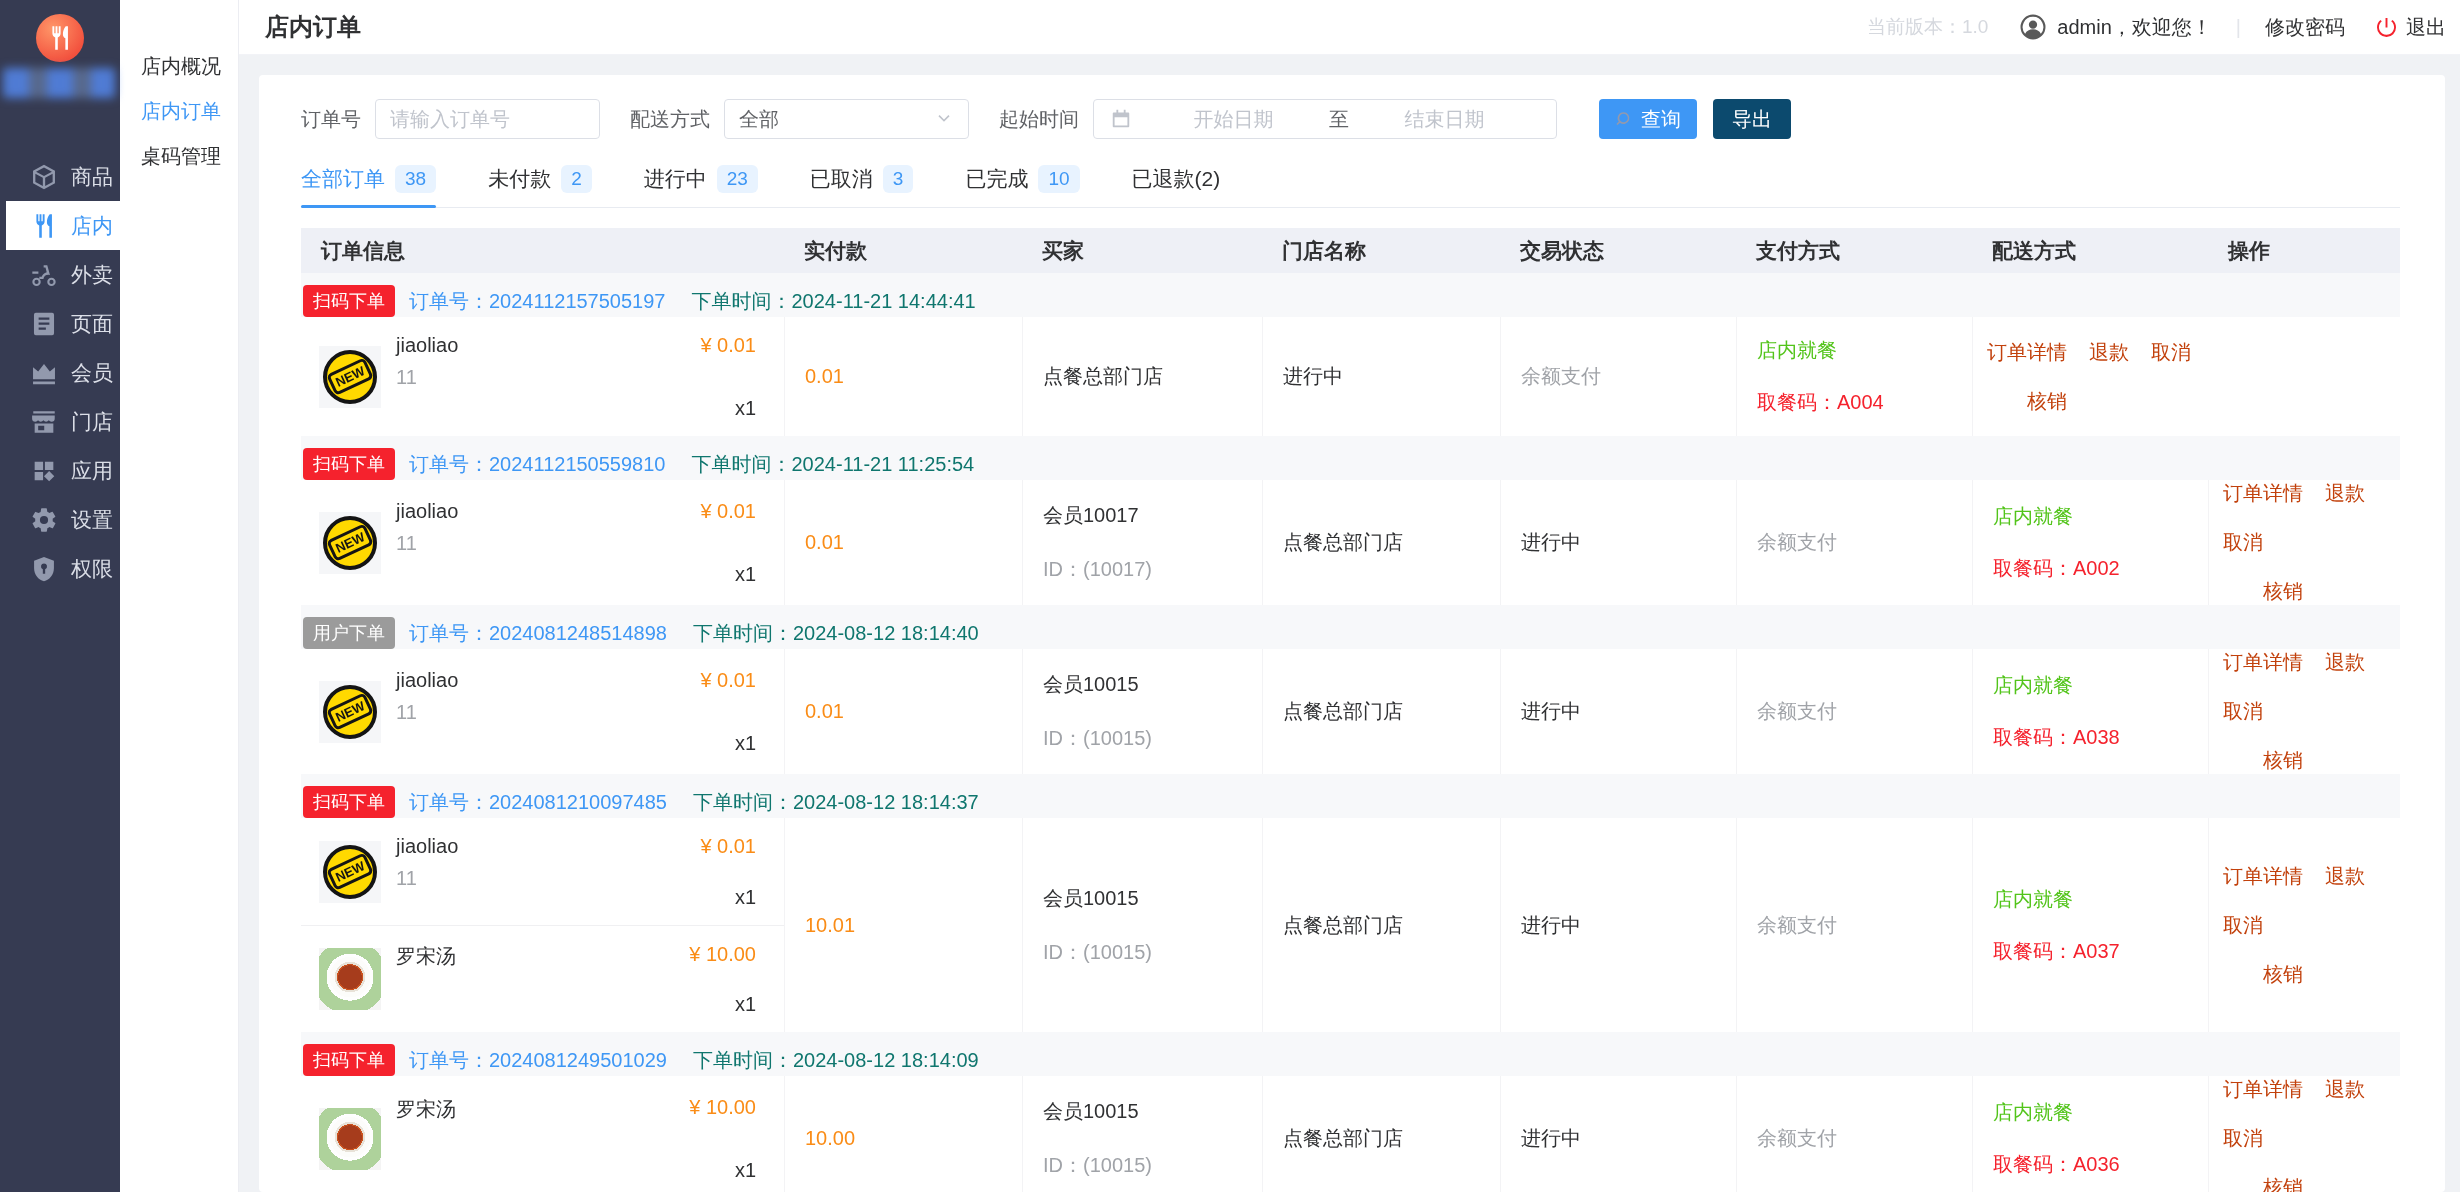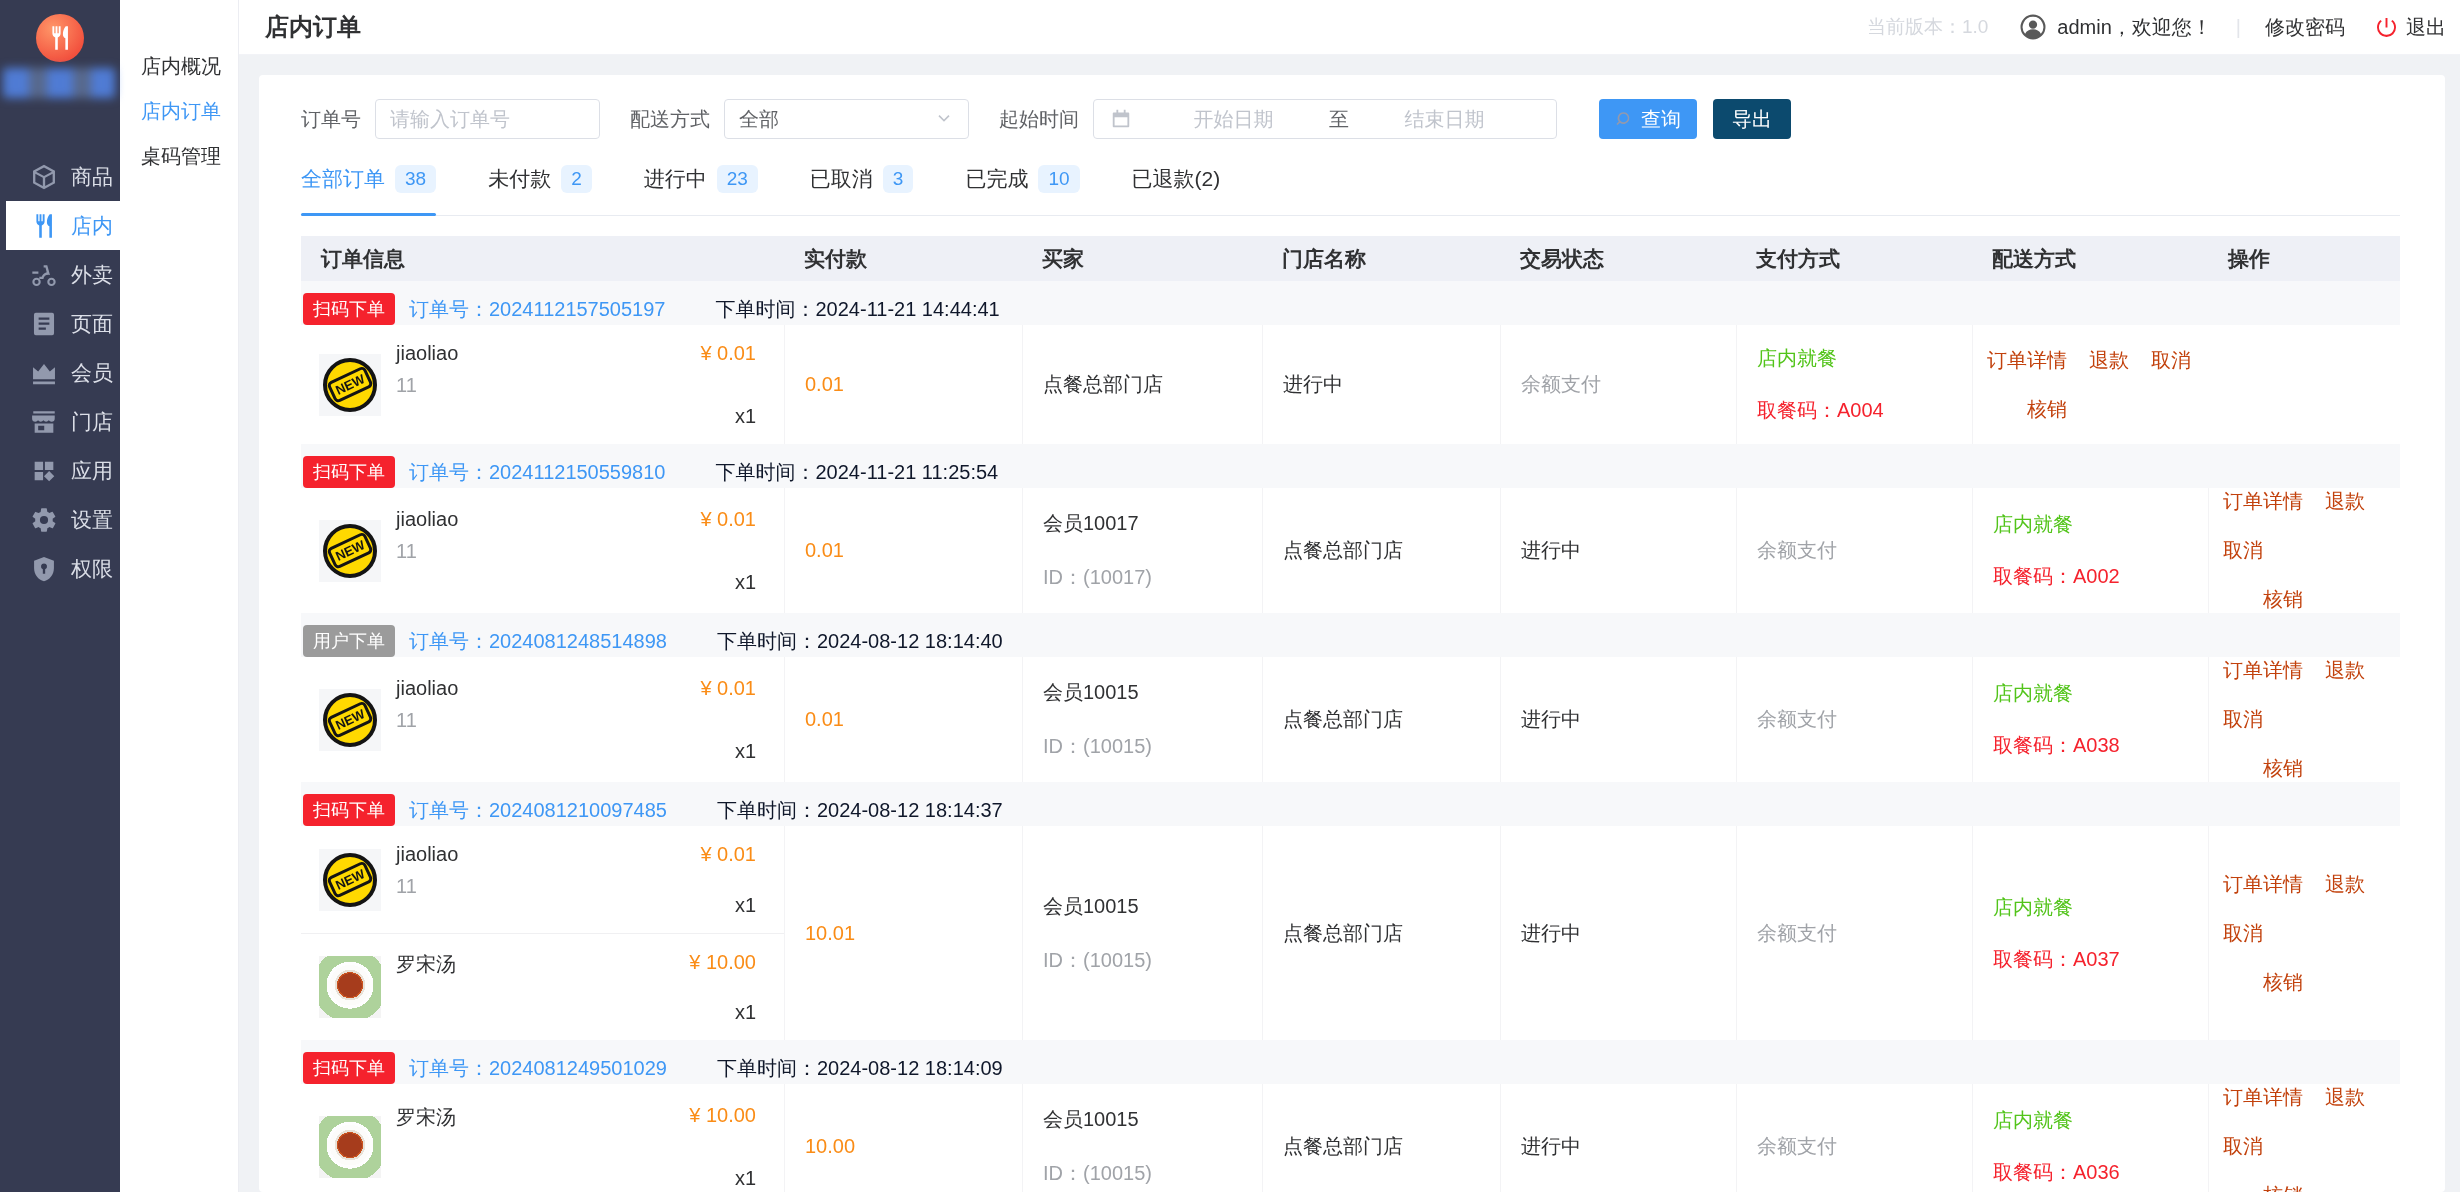--- a/index.html
+++ b/index.html
@@ -58,36 +58,36 @@
   .cal{width:22px;height:22px;color:#c0c4cc;margin-right:6px;display:flex;}
   .f-date .ph{flex:1;text-align:center;}
   .f-date .to{color:#606266;}
   .btn{height:40px;border:none;border-radius:4px;color:#fff;font-size:20px;display:flex;align-items:center;justify-content:center;cursor:pointer;font-family:inherit;}
   .btn-search{background:#3e97f5;width:98px;gap:7px;margin-left:12px;}
   .btn-search svg{width:19px;height:19px;}
   .btn-export{background:#0c4a6e;width:78px;margin-left:16px;}
 
   
   .tabs{display:flex;gap:52px;border-bottom:1px solid #e8ebf1;margin-top:4px;}
-  .tab{display:flex;align-items:flex-end;gap:10px;padding-bottom:22px;font-size:21px;color:#303133;cursor:pointer;position:relative;}
+  .tab{display:flex;align-items:flex-end;gap:10px;padding-bottom:14px;font-size:21px;color:#303133;cursor:pointer;position:relative;}
   .tab.active{color:#3e97f5;}
   .tab.active::after{content:"";position:absolute;left:0;right:0;bottom:-1px;height:3px;background:#3e97f5;border-radius:2px;}
   .tab-badge{background:#e8f3ff;color:#3e97f5;border-radius:6px;padding:3px 10px;font-size:19px;}
 
   
   .table{margin-top:20px;}
   .thead{display:grid;grid-template-columns:483px 238px 240px 238px 236px 236px 236px 1fr;background:#eef0f6;height:45px;align-items:center;font-weight:bold;font-size:21px;}
   .thead span{padding-left:20px;}
   .tbody{background:#f7f8fa;}
   .group-head{height:44px;display:flex;align-items:center;padding:12px 0 0 2px;gap:14px;font-size:20px;}
   .obadge{color:#fff;font-size:18px;padding:4px 10px;border-radius:4px;white-space:nowrap;}
   .obadge.red{background:#f5222d;}
   .obadge.gray{background:#9b9b9b;}
   .ono{color:#3e97f5;text-decoration:none;cursor:pointer;}
-  .otime{color:#0f172a;margin-left:36px;}
+  .otime{color:#0f766e;margin-left:12px;}
   .row{display:grid;grid-template-columns:483px 238px 240px 238px 236px 236px 236px 1fr;background:#fff;}
   .cell + .cell{border-left:1px solid #f3f3f5;}
   .c-info{display:flex;flex-direction:column;justify-content:center;}
   .product{display:flex;height:107px;padding:0 28px 0 18px;}
   .product:only-child{height:119px;}
   .product + .product{border-top:1px solid #f0f0f2;}
   .pimg{width:62px;height:62px;background:#f5f6f8;flex:none;align-self:center;display:flex;align-items:center;justify-content:center;overflow:hidden;}
   .pmeta{margin-left:15px;display:flex;flex-direction:column;gap:9px;margin-top:17px;}
   .pname{font-size:20px;color:#303133;}
   .pspec{font-size:20px;color:#a0a3a8;}

